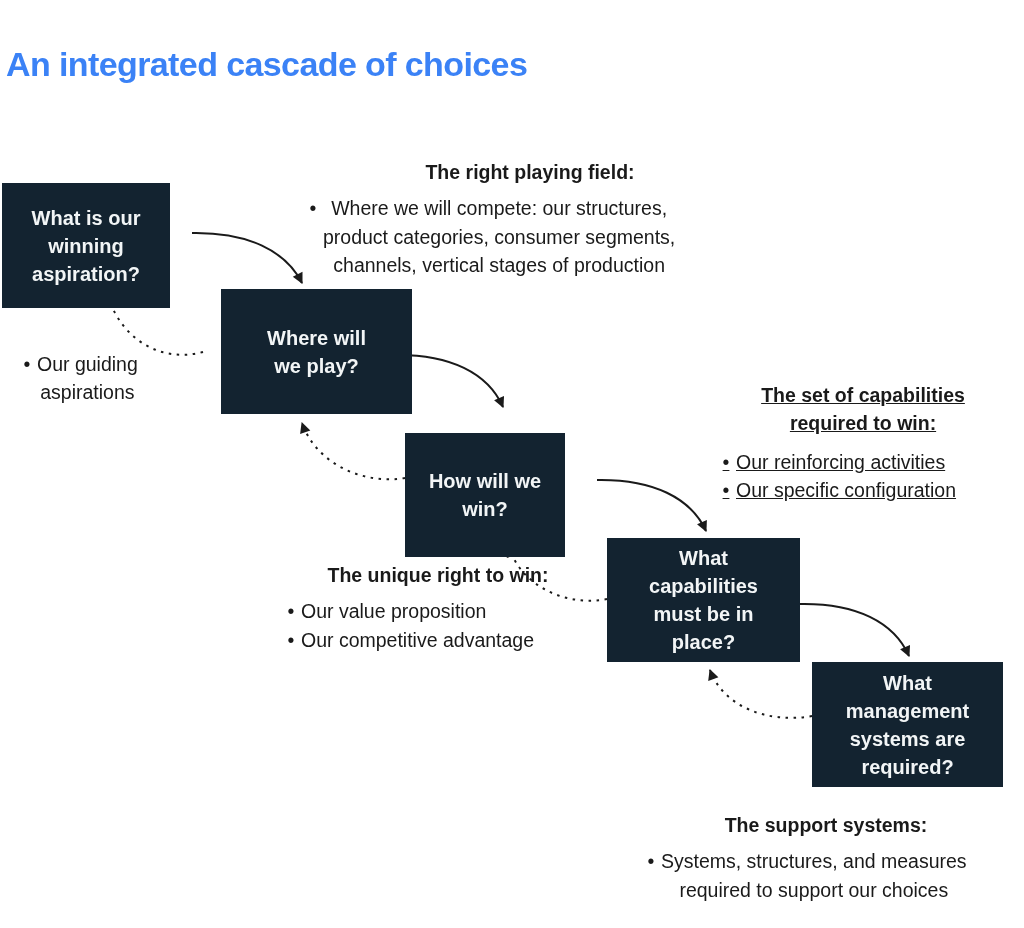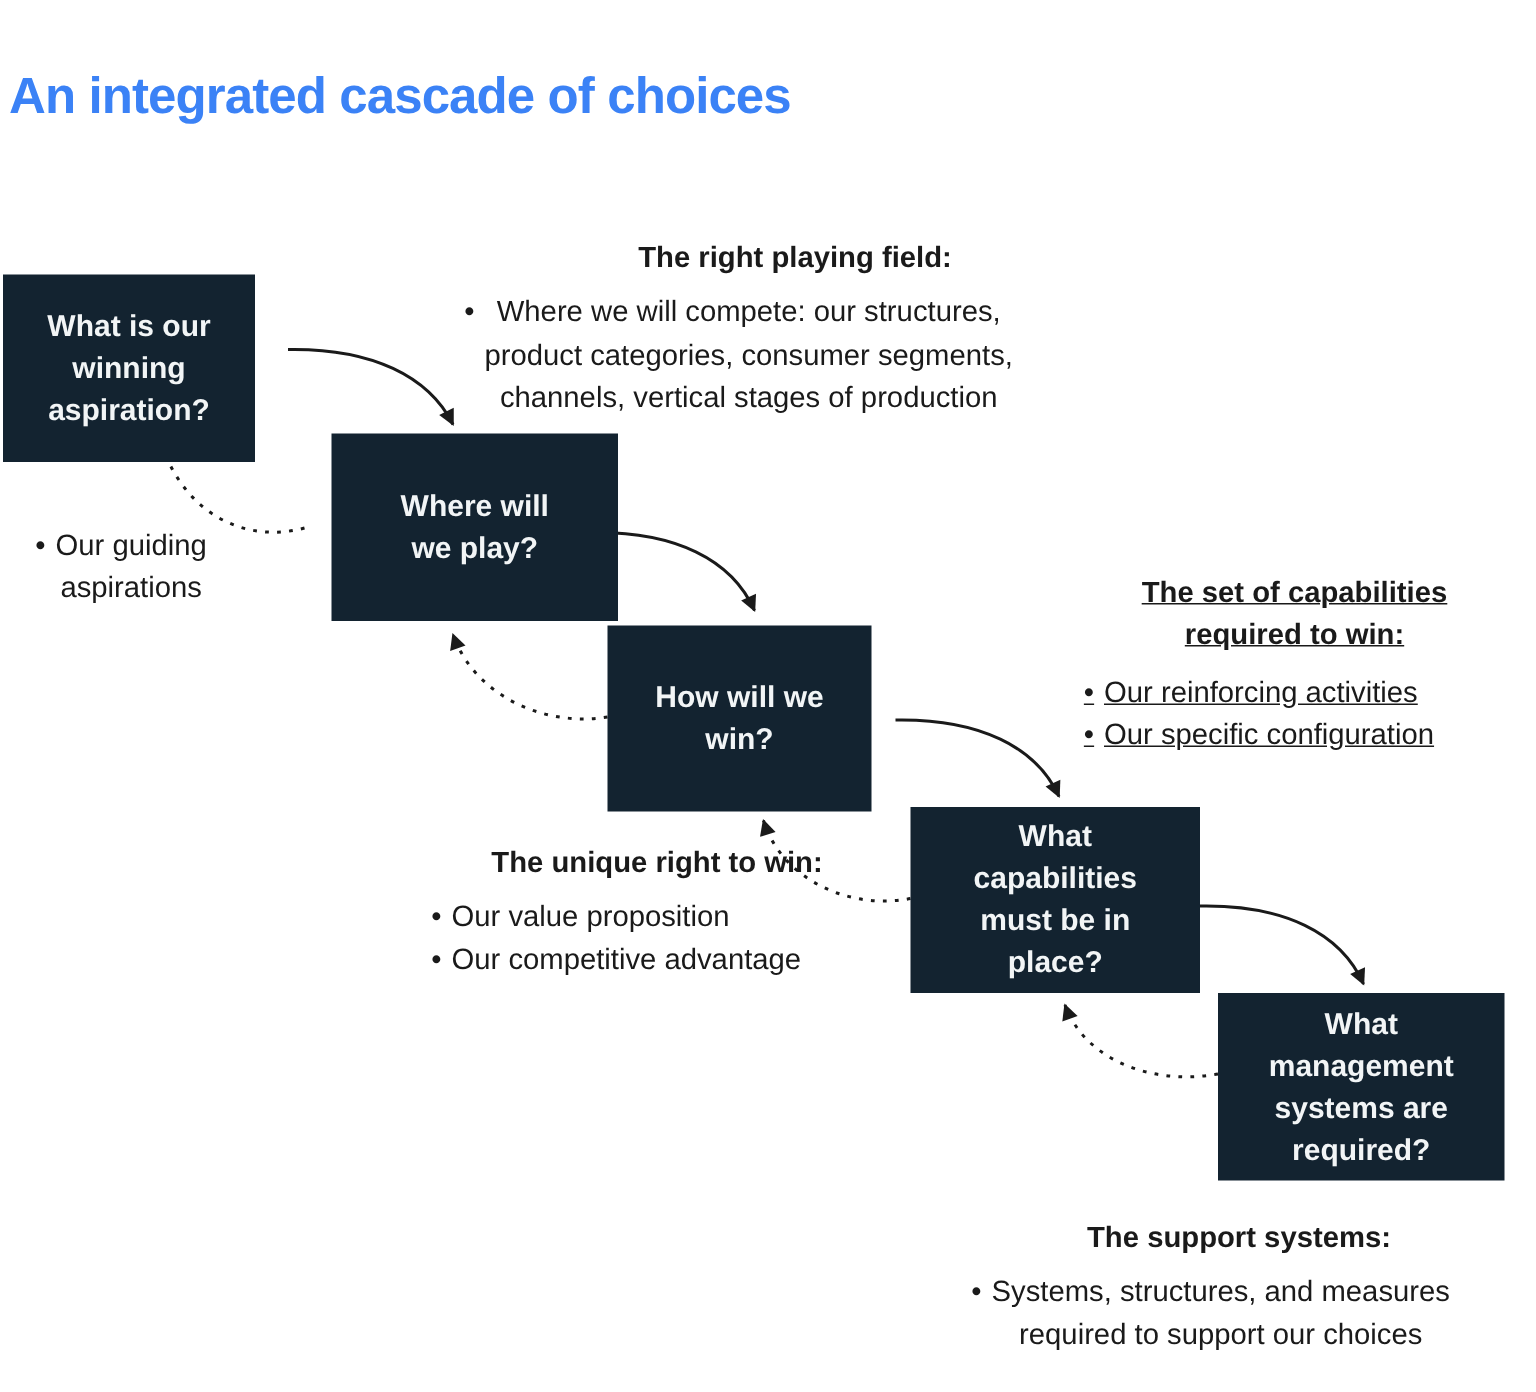--- a/index.html
+++ b/index.html
@@ -15,21 +15,21 @@
   .arrows{position:absolute;left:0;top:0;width:1024px;height:928px;}
 
   .box{
     position:absolute;background:#132330;color:#f2f5f6;
     display:flex;align-items:center;justify-content:center;
     text-align:center;font-weight:700;font-size:20px;line-height:1.4;
     white-space:pre-line;
   }
   #box-1{left:2px;  top:163px;width:168px;height:125px;margin-top:20px;}
   #box-2{left:221px;top:289px;width:191px;height:125px;}
-  #box-3{left:405px;top:417px;width:176px;height:124px;align-items:center;}
+  #box-3{left:405px;top:433px;width:160px;height:124px;align-items:center;}
   #box-4{left:607px;top:538px;width:193px;height:124px;}
   #box-5{left:812px;top:662px;width:191px;height:125px;}
 
   .annotation{position:absolute;text-align:center;}
   .ann-heading{
     font-weight:700;font-size:19.5px;line-height:1.45;
     color:#1a1a1a;white-space:pre-line;
   }
   .ann-bullets{margin-top:8px;}
   .bullet-row{display:flex;align-items:flex-start;font-size:19.5px;line-height:1.45;padding-left:13px;}

